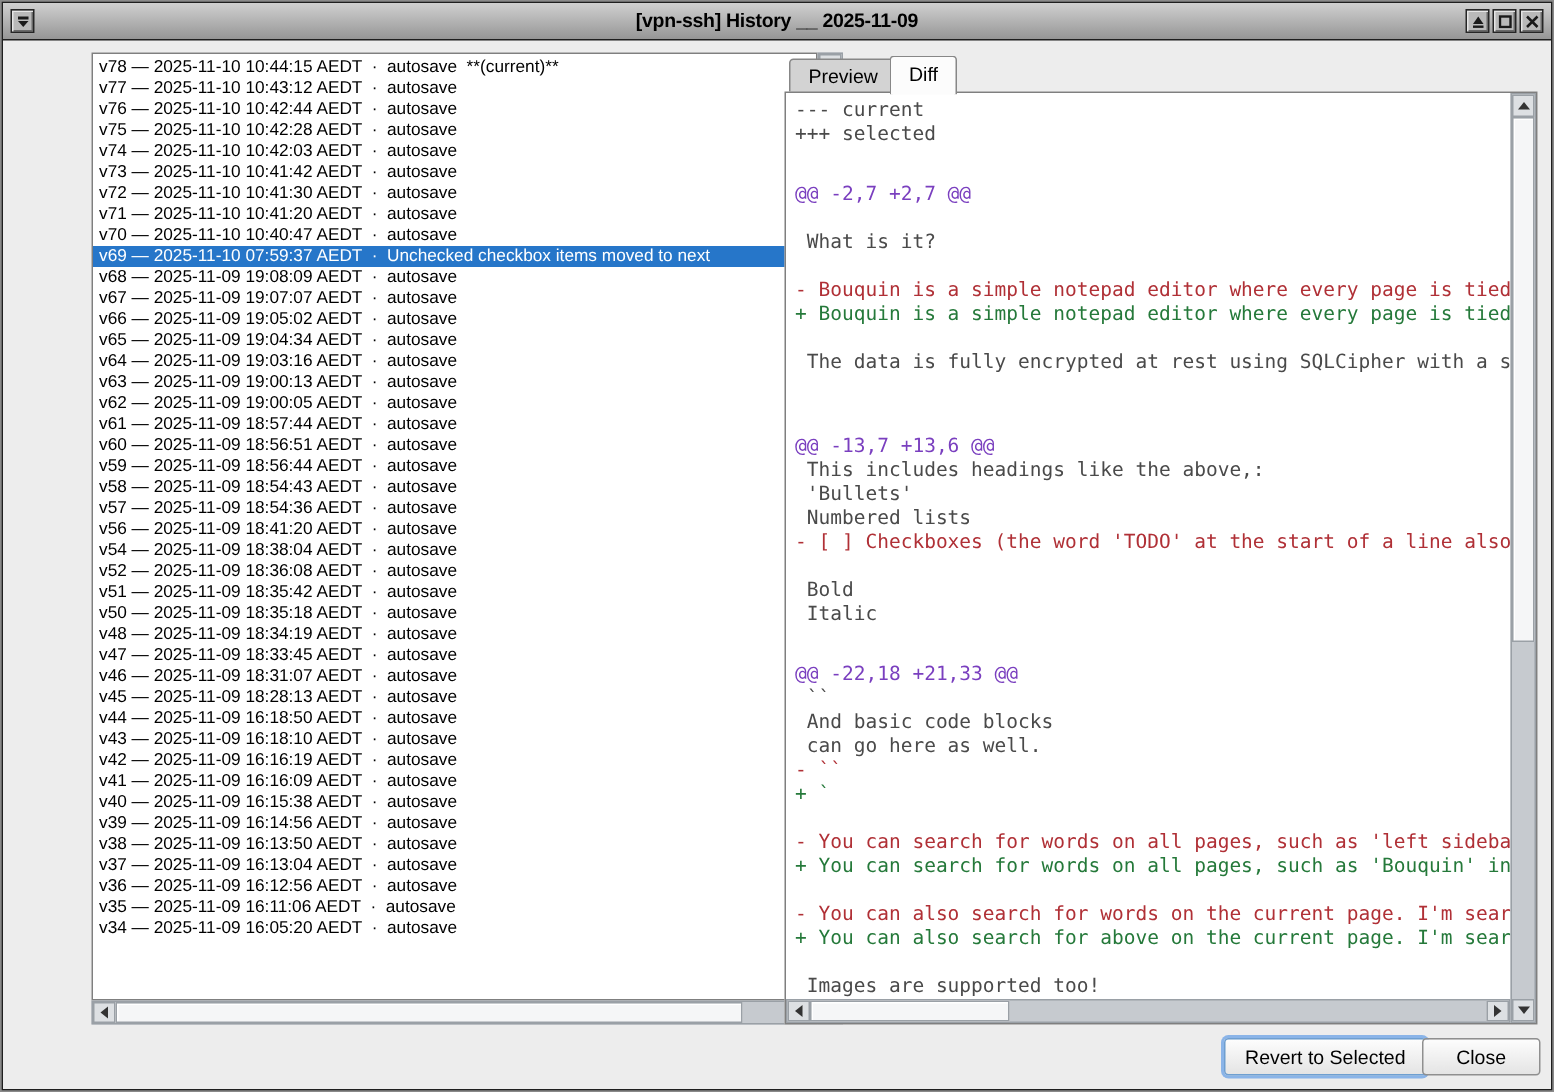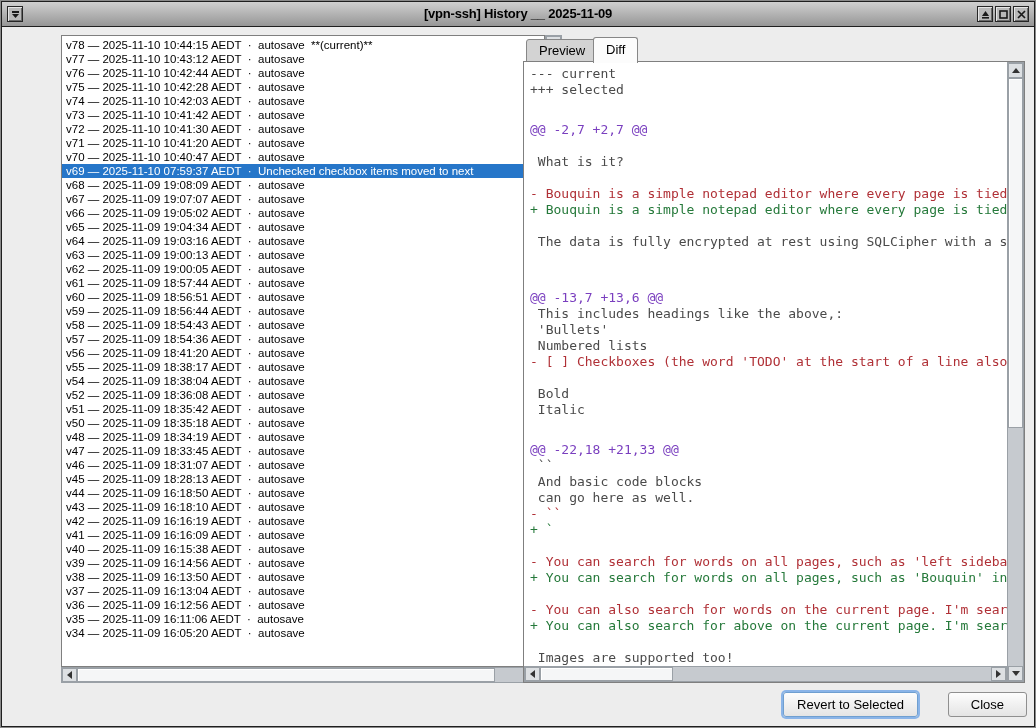--- a/index.html
+++ b/index.html
@@ -100,21 +100,21 @@
   .rf-hscroll{left:0;bottom:0;width:483px;height:16px;}
   .rf-hthumb{left:15px;width:133px;}
   
   .btn{
     position:absolute;top:663px;height:25px;padding:0 13px;
     background:linear-gradient(#fdfdfd,#e4e4e4);
     border:1px solid #8f8f8f;border-radius:3px;
     font-family:"Liberation Sans",sans-serif;font-size:13px;color:#000;
     line-height:23px;text-align:center;
   }
-  .btn-revert{right:115px;box-shadow:0 0 0 2px var(--focus-ring);border-color:#6f9fd0;}
+  .btn-revert{right:82px;box-shadow:0 0 0 2px var(--focus-ring);border-color:#6f9fd0;}
   .btn-close{right:6px;padding:0 22px;}
 </style>
 </head>
 <body>
 
 <div class="window">
   <div class="winframe">
 
     <div class="titlebar">
       <div class="tb-btn tb-menu">
@@ -170,21 +170,20 @@
             <div class="lb-row">v65 — 2025-11-09 19:04:34 AEDT  ·  autosave</div>
             <div class="lb-row">v64 — 2025-11-09 19:03:16 AEDT  ·  autosave</div>
             <div class="lb-row">v63 — 2025-11-09 19:00:13 AEDT  ·  autosave</div>
             <div class="lb-row">v62 — 2025-11-09 19:00:05 AEDT  ·  autosave</div>
             <div class="lb-row">v61 — 2025-11-09 18:57:44 AEDT  ·  autosave</div>
             <div class="lb-row">v60 — 2025-11-09 18:56:51 AEDT  ·  autosave</div>
             <div class="lb-row">v59 — 2025-11-09 18:56:44 AEDT  ·  autosave</div>
             <div class="lb-row">v58 — 2025-11-09 18:54:43 AEDT  ·  autosave</div>
             <div class="lb-row">v57 — 2025-11-09 18:54:36 AEDT  ·  autosave</div>
             <div class="lb-row">v56 — 2025-11-09 18:41:20 AEDT  ·  autosave</div>
-            <div class="lb-row">v55 — 2025-11-09 18:38:17 AEDT  ·  autosave</div>
             <div class="lb-row">v54 — 2025-11-09 18:38:04 AEDT  ·  autosave</div>
             <div class="lb-row">v52 — 2025-11-09 18:36:08 AEDT  ·  autosave</div>
             <div class="lb-row">v51 — 2025-11-09 18:35:42 AEDT  ·  autosave</div>
             <div class="lb-row">v50 — 2025-11-09 18:35:18 AEDT  ·  autosave</div>
             <div class="lb-row">v48 — 2025-11-09 18:34:19 AEDT  ·  autosave</div>
             <div class="lb-row">v47 — 2025-11-09 18:33:45 AEDT  ·  autosave</div>
             <div class="lb-row">v46 — 2025-11-09 18:31:07 AEDT  ·  autosave</div>
             <div class="lb-row">v45 — 2025-11-09 18:28:13 AEDT  ·  autosave</div>
             <div class="lb-row">v44 — 2025-11-09 16:18:50 AEDT  ·  autosave</div>
             <div class="lb-row">v43 — 2025-11-09 16:18:10 AEDT  ·  autosave</div>

